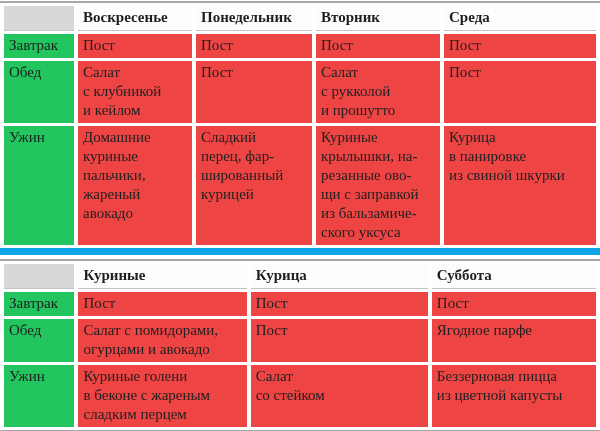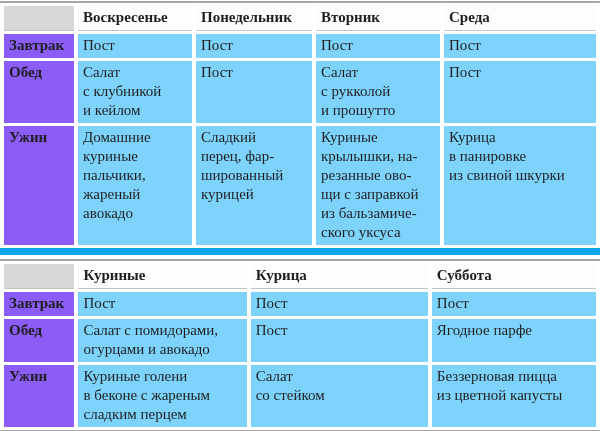--- a/index.html
+++ b/index.html
@@ -28,25 +28,25 @@
     padding: 2px 3px 3px 5px;
     overflow: hidden;
   }
   thead th {
     background: #fdfdfd;
     font-weight: bold;
     border-bottom: 1px solid #c4c4c4;
   }
   thead th.corner { background: #d8d8d8; }
   tbody th {
-    background: #8b5cf6;
-    font-weight: bold;
+    background: #22c55e;
+    font-weight: normal;
   }
   tbody td {
-    background: #7dd3fc;
+    background: #ef4444;
     font-weight: normal;
     white-space: pre-line;
   }
 </style>
 </head>
 <body>
 
 <div class="page">
   <table class="meal-table first">
       <colgroup>

